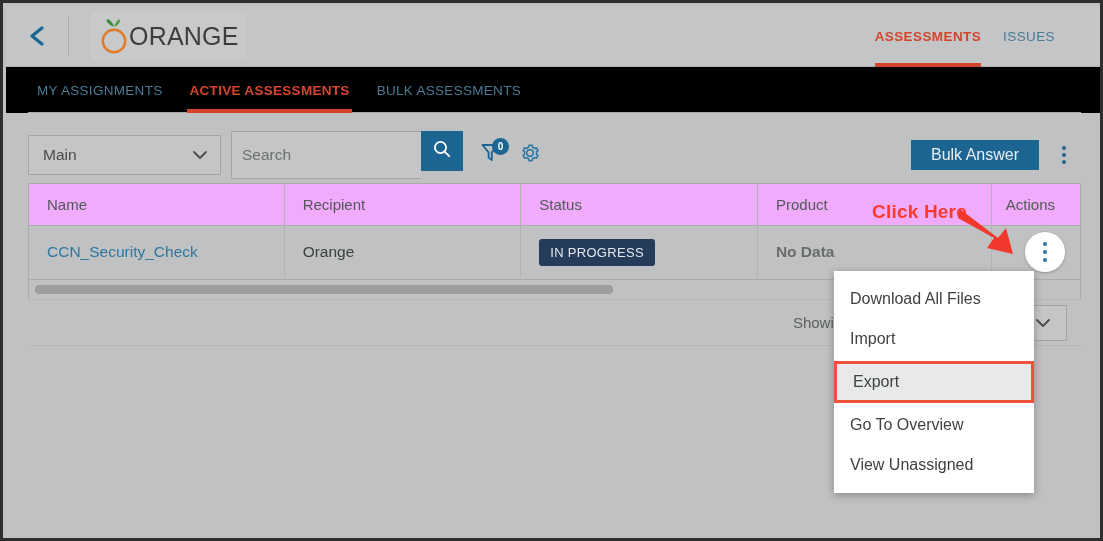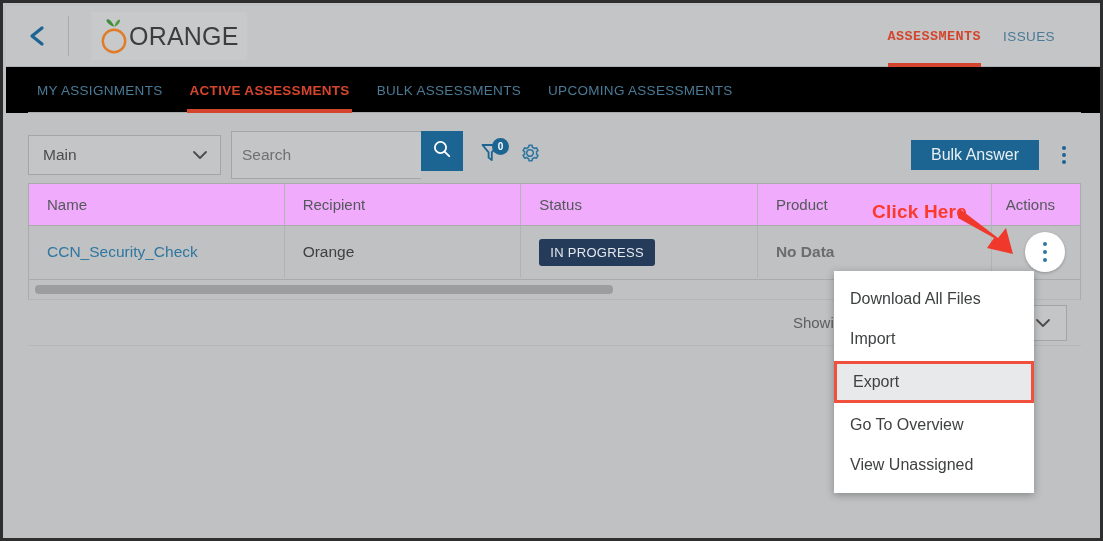--- a/index.html
+++ b/index.html
@@ -48,21 +48,21 @@
   }
   .top-nav {
     margin-left: auto; display: flex; align-items: center;
     gap: 22px; padding-right: 48px; height: 61px;
   }
   .top-nav-item {
     font-size: 13.5px; letter-spacing: .4px; cursor: pointer;
     color: #4a7a96; height: 61px; display: flex; align-items: center;
     position: relative;
   }
-  .top-nav-item.active { color: #d4452e; font-weight: bold; font-family: Liberation Mono, monospace; }
+  .top-nav-item.active { color: #d4452e; font-weight: bold; }
   .top-nav-item.active::after {
     content: ""; position: absolute; left: 0; right: 0; bottom: 0;
     height: 4px; background: #d4452e;
   }
 
   
   .subtabs {
     position: absolute; left: 3px; top: 64px;
     width: 1097px; height: 46px;
     display: flex; align-items: center;
@@ -304,23 +304,20 @@
 
   <div class="subtabs">
     <div class="subtab">
       <span>MY ASSIGNMENTS</span>
     </div>
     <div class="subtab active">
       <span>ACTIVE ASSESSMENTS</span>
     </div>
     <div class="subtab">
       <span>BULK ASSESSMENTS</span>
-    </div>
-    <div class="subtab">
-      <span>UPCOMING ASSESSMENTS</span>
     </div>
   </div>
 
   <div class="toolbar">
 
     <div class="select-main">
       <span>Main</span>
       <span>
         <svg width="16" height="10" viewBox="0 0 16 10">
           <polyline points="2,2 8,8 14,2" fill="none" stroke="#4c4c4c" stroke-width="1.8" stroke-linecap="round" stroke-linejoin="round"></polyline>

